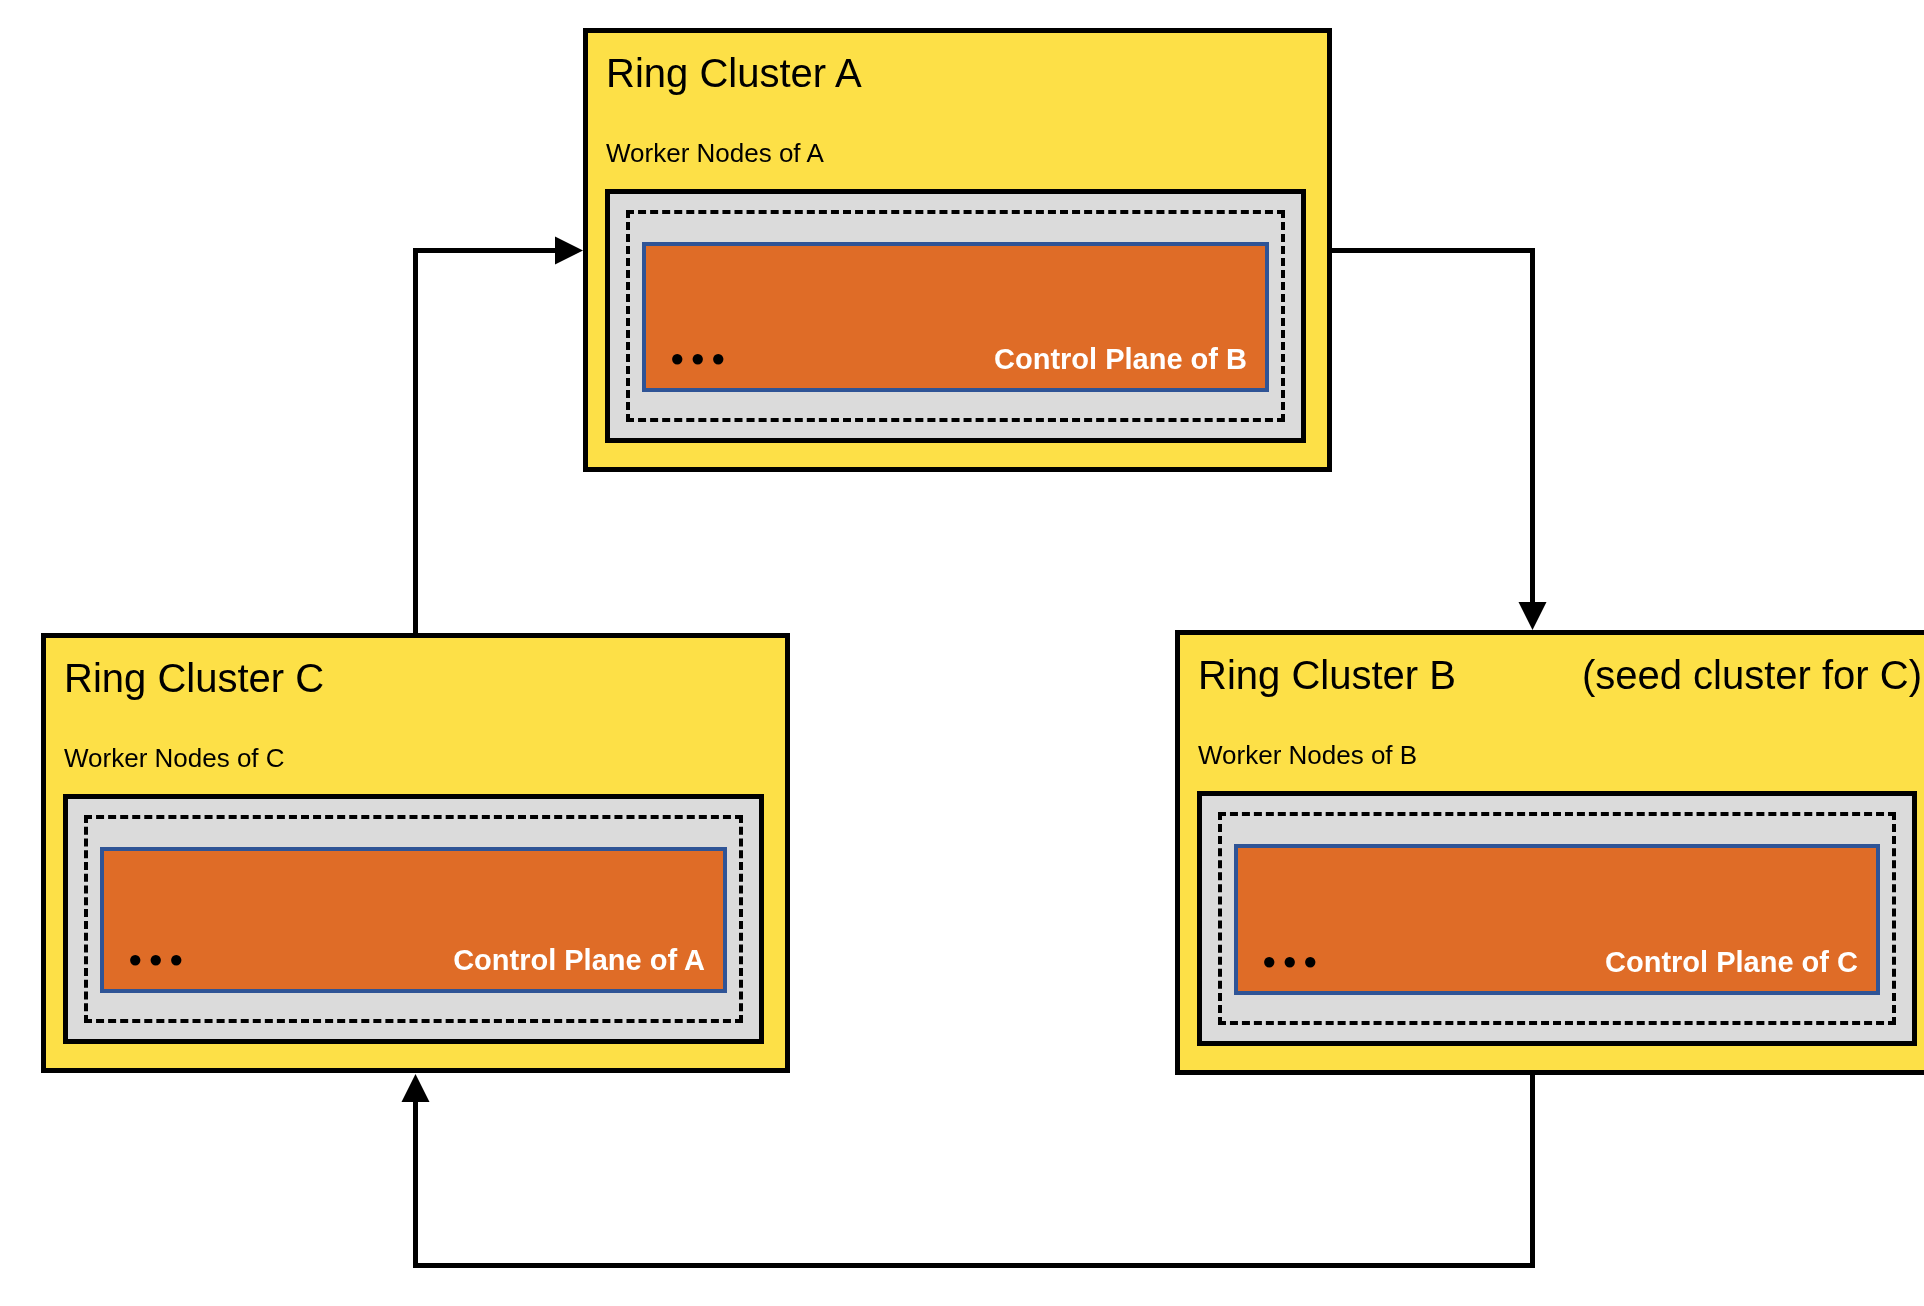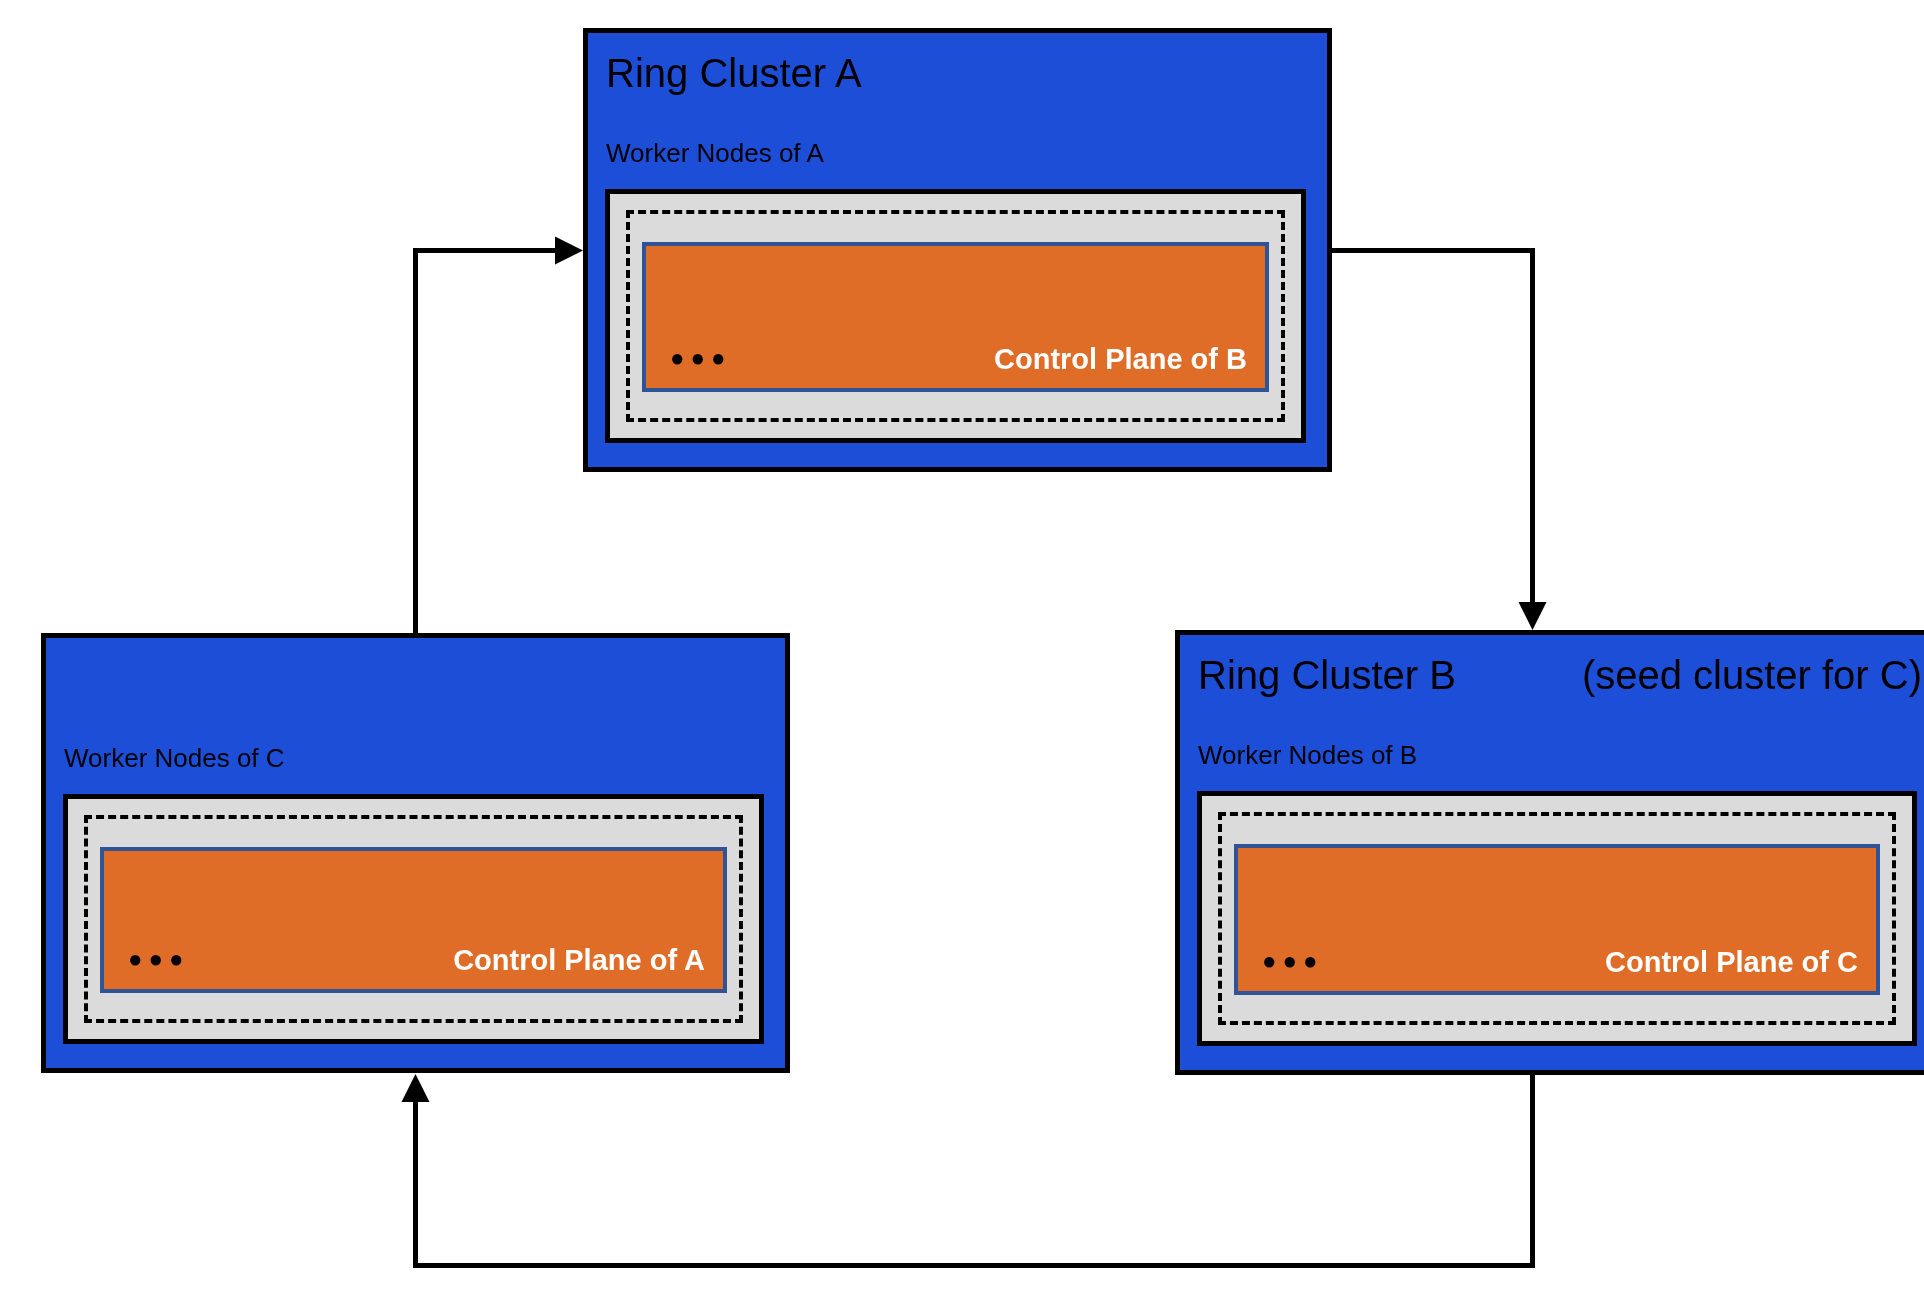--- a/index.html
+++ b/index.html
@@ -1,21 +1,21 @@
 <!DOCTYPE html>
 <html><head>
 <meta charset="utf-8">
 <style>
   html,body{margin:0;padding:0;background:#ffffff;}
   #canvas{
     position:relative;width:1924px;height:1306px;background:#ffffff;overflow:hidden;
     font-family:"Liberation Sans",sans-serif;
   }
   .cluster{
-    position:absolute;background:#1d4ed8;border:5px solid #000;box-sizing:border-box;
+    position:absolute;background:#fde047;border:5px solid #000;box-sizing:border-box;
   }
   #cluster-a{left:583px;top:28px;width:749px;height:444px;}
   #cluster-b{left:1175px;top:630px;width:768px;height:445px;}
   #cluster-c{left:41px;top:633px;width:749px;height:440px;}
   .title-row{
     position:absolute;top:18px;left:18px;right:16px;
     display:flex;justify-content:space-between;align-items:baseline;
     font-size:40px;line-height:1.1;color:#000;white-space:nowrap;
   }
   .worker-label{
@@ -75,20 +75,21 @@
         <div class="control-plane">
           <span class="dots">●●●</span>
           <span class="cp-label">Control Plane of C</span>
         </div>
       </div>
     </div>
   </div>
 
   <div class="cluster" id="cluster-c">
     <div class="title-row">
+      <span>Ring Cluster C</span>
     </div>
     <div class="worker-label">Worker Nodes of C</div>
     <div class="worker-box">
       <div class="dashed-box">
         <div class="control-plane">
           <span class="dots">●●●</span>
           <span class="cp-label">Control Plane of A</span>
         </div>
       </div>
     </div>

